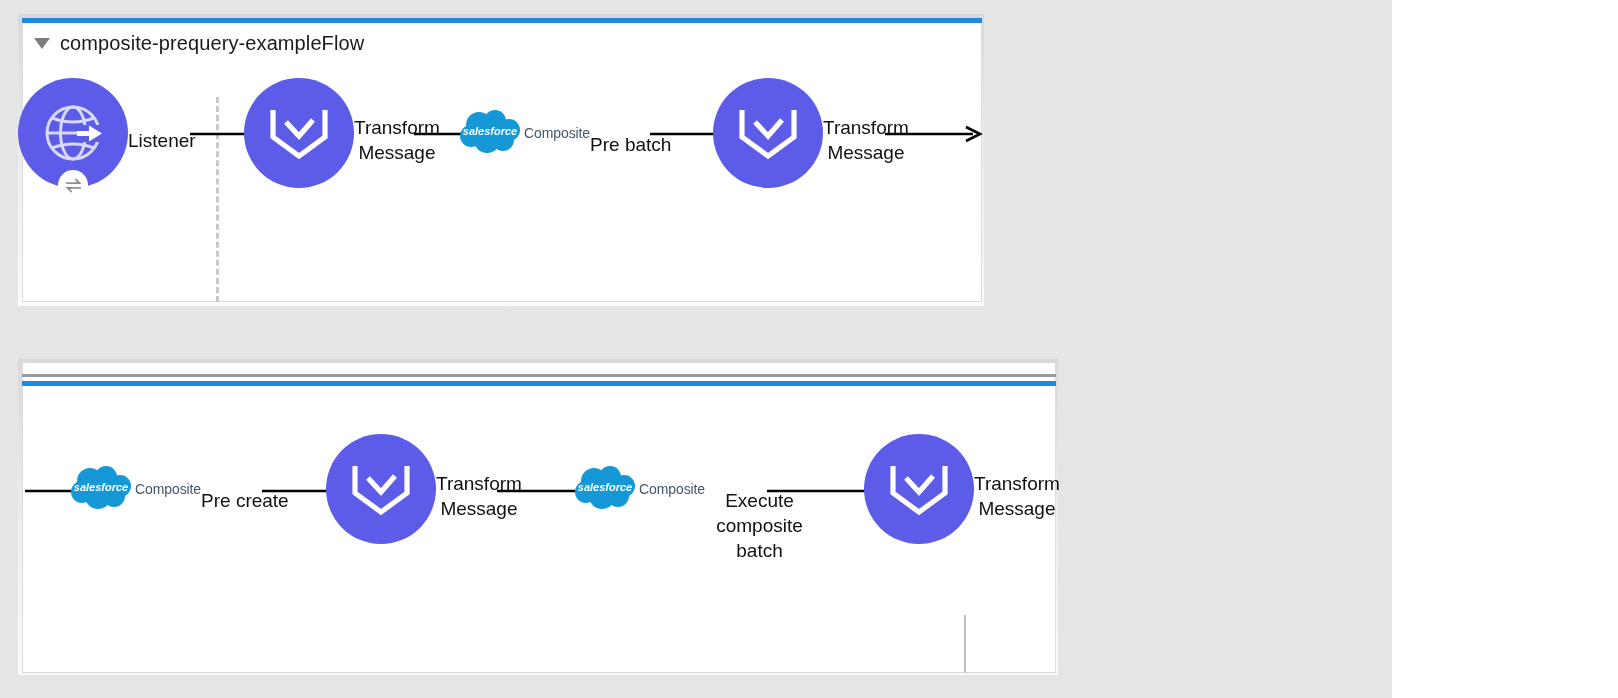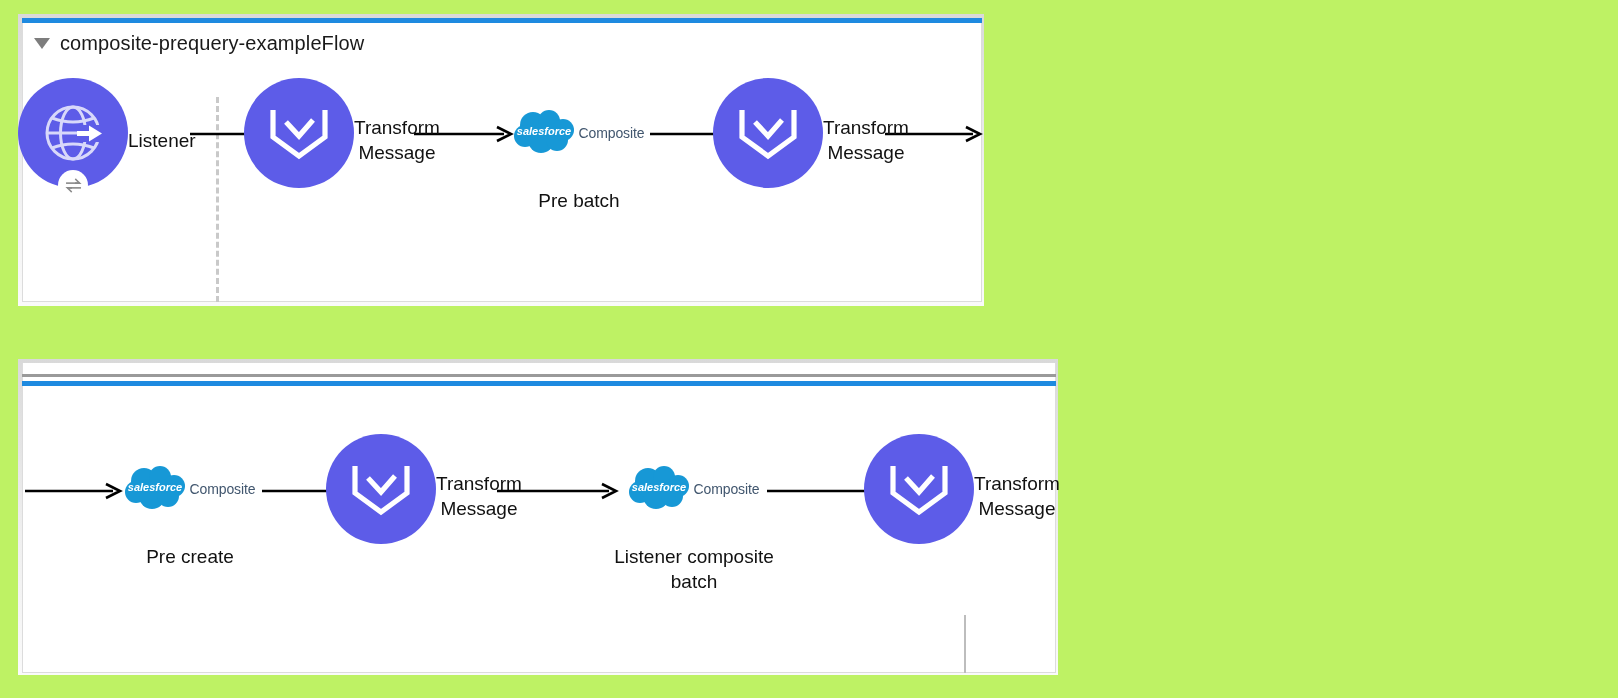--- a/index.html
+++ b/index.html
@@ -3,24 +3,24 @@
 <meta charset="utf-8">
 <style>
   html, body {
     margin: 0;
     padding: 0;
     background: #ffffff;
     font-family: "Liberation Sans", sans-serif;
   }
   #canvas {
     position: relative;
-    width: 1618px;
+    width: 1392px;
     height: 698px;
     overflow: hidden;
-    background: #bef264;
+    background: #e5e5e5;
   }
 
   
   .flow-panel {
     position: absolute;
     background: #ffffff;
     box-sizing: border-box;
   }
   .panel-shadow {
     position: absolute;
@@ -97,22 +97,21 @@
     font-size: 19px;
     line-height: 25px;
     color: #111111;
     white-space: pre-line;
   }
 
   
   .sf-node {
     position: absolute;
     display: flex;
-    flex-direction: column;
-    align-items: center;
+    flex-direction: row;
     width: 240px;
     margin-left: -120px;
   }
   .sf-icon-row {
     display: flex;
     align-items: center;
     height: 56px;
     gap: 2px;
   }
   .sf-cloud { position: relative; width: 62px; height: 44px; }
@@ -346,21 +345,21 @@
             <circle cx="12" cy="26" r="11"></circle>
             <circle cx="28" cy="30" r="13"></circle>
             <circle cx="44" cy="30" r="11"></circle>
             <rect x="11" y="14" width="40" height="17" rx="6"></rect>
           </g>
           <text x="31" y="25" font-family="'Liberation Sans',sans-serif" font-size="11" font-style="italic" font-weight="bold" fill="#ffffff" text-anchor="middle">salesforce</text>
         </svg>
       </span>
       <span class="sf-sub">Composite</span>
     </div>
-    <div class="sf-label" style="margin-top:28px; width:240px;">Listener composite
+    <div class="sf-label" style="margin-top:28px; width:240px;">Execute composite
 batch</div>
   </div>
 
   <div class="node" style="left:964px; top:434px;">
     <div class="node-circle">
       <svg width="62" height="58" viewBox="0 0 62 58">
         <g fill="none" stroke="#ffffff" stroke-width="5.2" stroke-linejoin="miter">
           <polyline points="5,6 5,33 31,52 57,33 57,6"></polyline>
           <polyline points="18,18 31,32 45,16"></polyline>
         </g>

